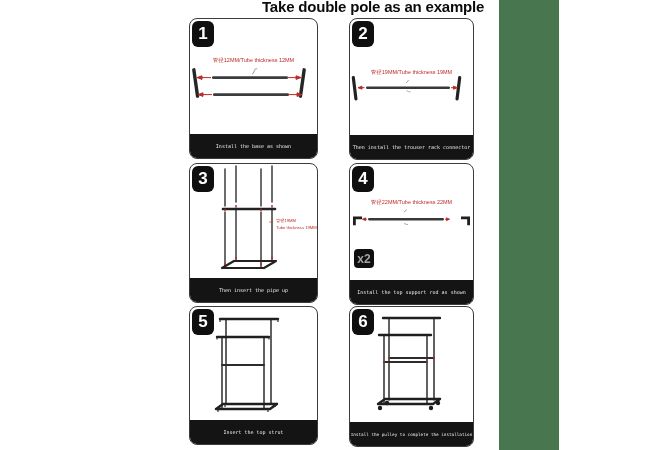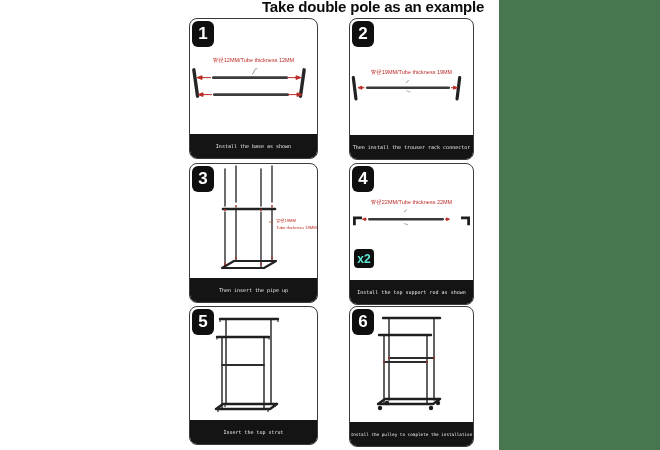--- a/index.html
+++ b/index.html
@@ -1,16 +1,16 @@
 <!DOCTYPE html>
 <html><head>
 <meta charset="utf-8">
 <style>
   html,body{margin:0;padding:0;}
-  .stage{position:relative;width:660px;height:450px;background:#ffffff;overflow:hidden;
+  .stage{position:relative;width:559px;height:450px;background:#ffffff;overflow:hidden;
          font-family:"Liberation Sans",sans-serif;}
   .green-block{position:absolute;left:499px;top:0;width:161px;height:450px;background:#48764e;}
   .title{position:absolute;left:262px;top:-2px;white-space:nowrap;font-size:15px;font-weight:700;
          color:#0b0b0b;letter-spacing:-0.2px;}
   .panel{position:absolute;background:#fff;border:1px solid #3c3c3c;border-radius:8px;overflow:hidden;}
   .p1{left:189px;top:18px;width:127px;height:139px;}
   .p2{left:349px;top:18px;width:123px;height:140px;}
   .p3{left:189px;top:163px;width:127px;height:138px;}
   .p4{left:349px;top:163px;width:123px;height:140px;}
   .p5{left:189px;top:306px;width:127px;height:137px;}
@@ -22,21 +22,21 @@
   .caption{color:#ececec;font-family:"DejaVu Sans Mono",monospace;font-size:5px;white-space:nowrap;}
   .caption.small{font-size:4.3px;}
   .annot{position:absolute;left:0;right:0;text-align:center;color:#bb2c26;font-size:5.5px;
          white-space:nowrap;font-family:"Liberation Sans",sans-serif;}
   .p1 .annot{top:38px;}
   .p2 .annot{top:50px;}
   .p4 .annot{top:35px;}
   .annot-side{position:absolute;left:86px;top:53px;color:#bb2c26;font-size:4.2px;line-height:7px;
          font-family:"Liberation Sans",sans-serif;white-space:nowrap;}
   .qty-badge{position:absolute;left:4px;top:85px;width:20px;height:19px;background:#0f0f0f;border-radius:4px;
-         color:#5eead4;font-size:12px;font-weight:700;display:flex;align-items:center;justify-content:center;}
+         color:#a3a3a3;font-size:12px;font-weight:700;display:flex;align-items:center;justify-content:center;}
   svg.illus{position:absolute;left:0;top:0;}
 </style>
 </head>
 <body>
 
 <div class="stage">
 
   <div class="title">Take double pole as an example</div>
   <div class="green-block"></div>
 

